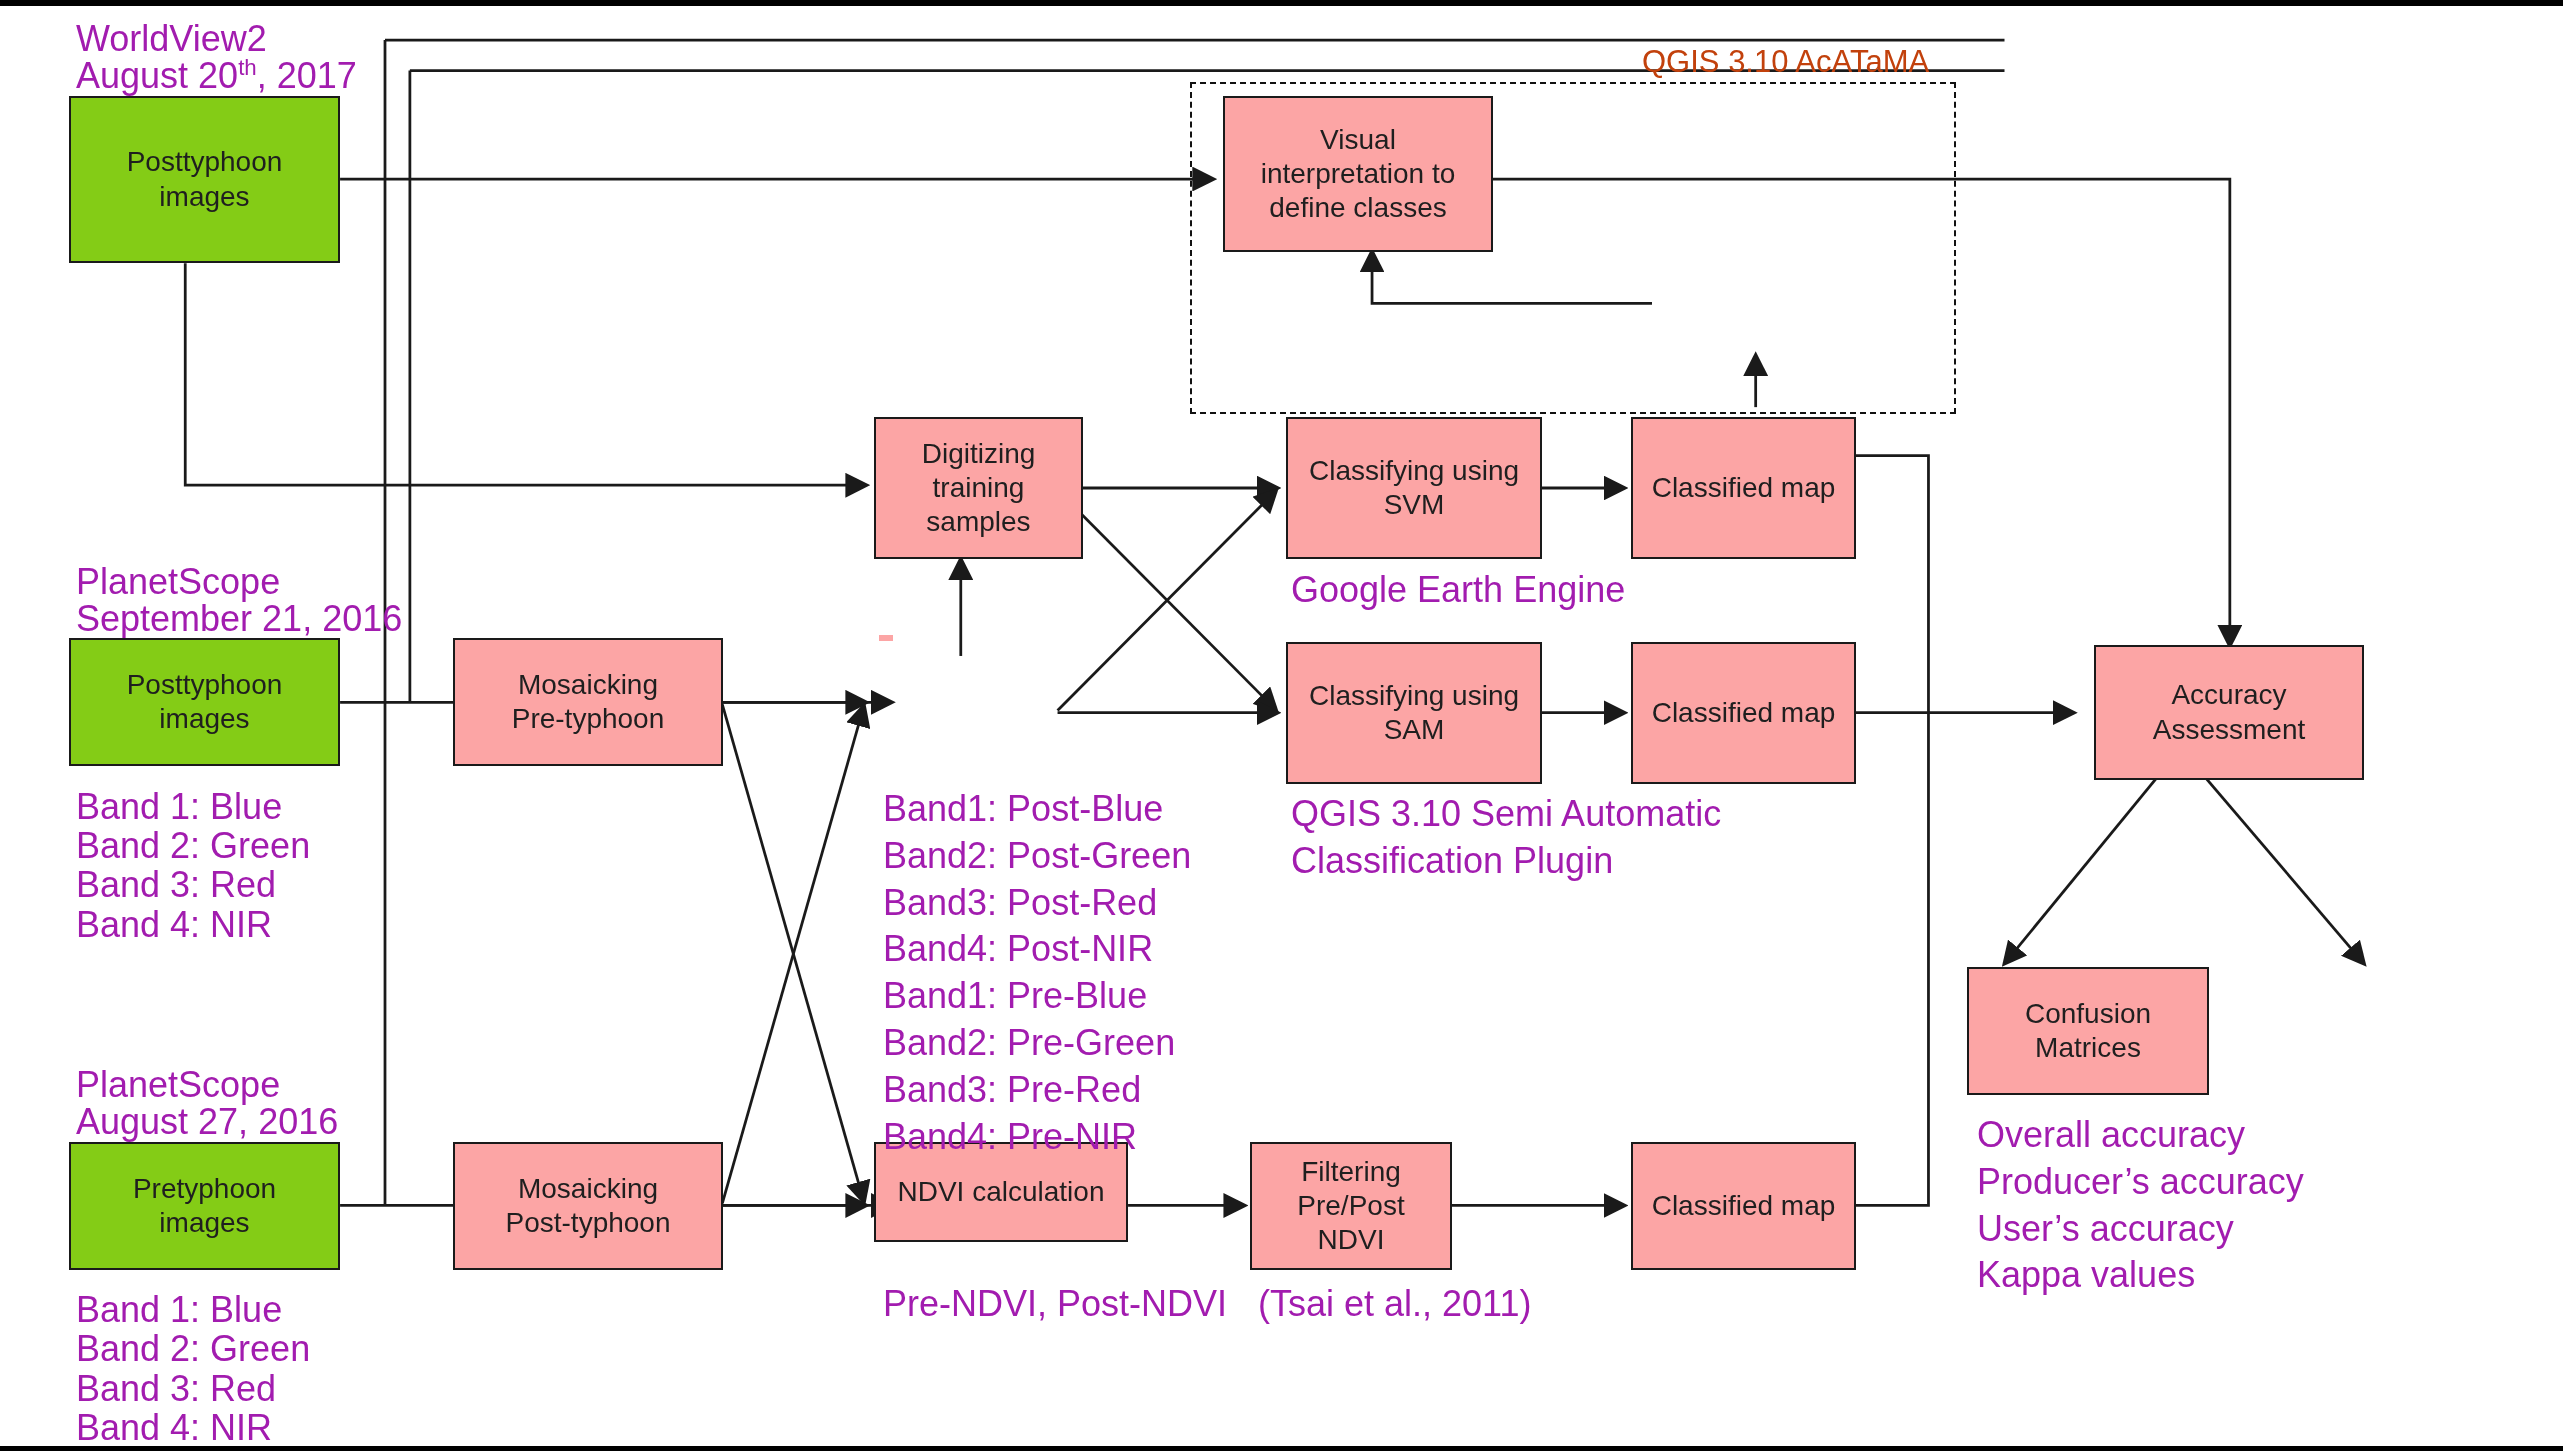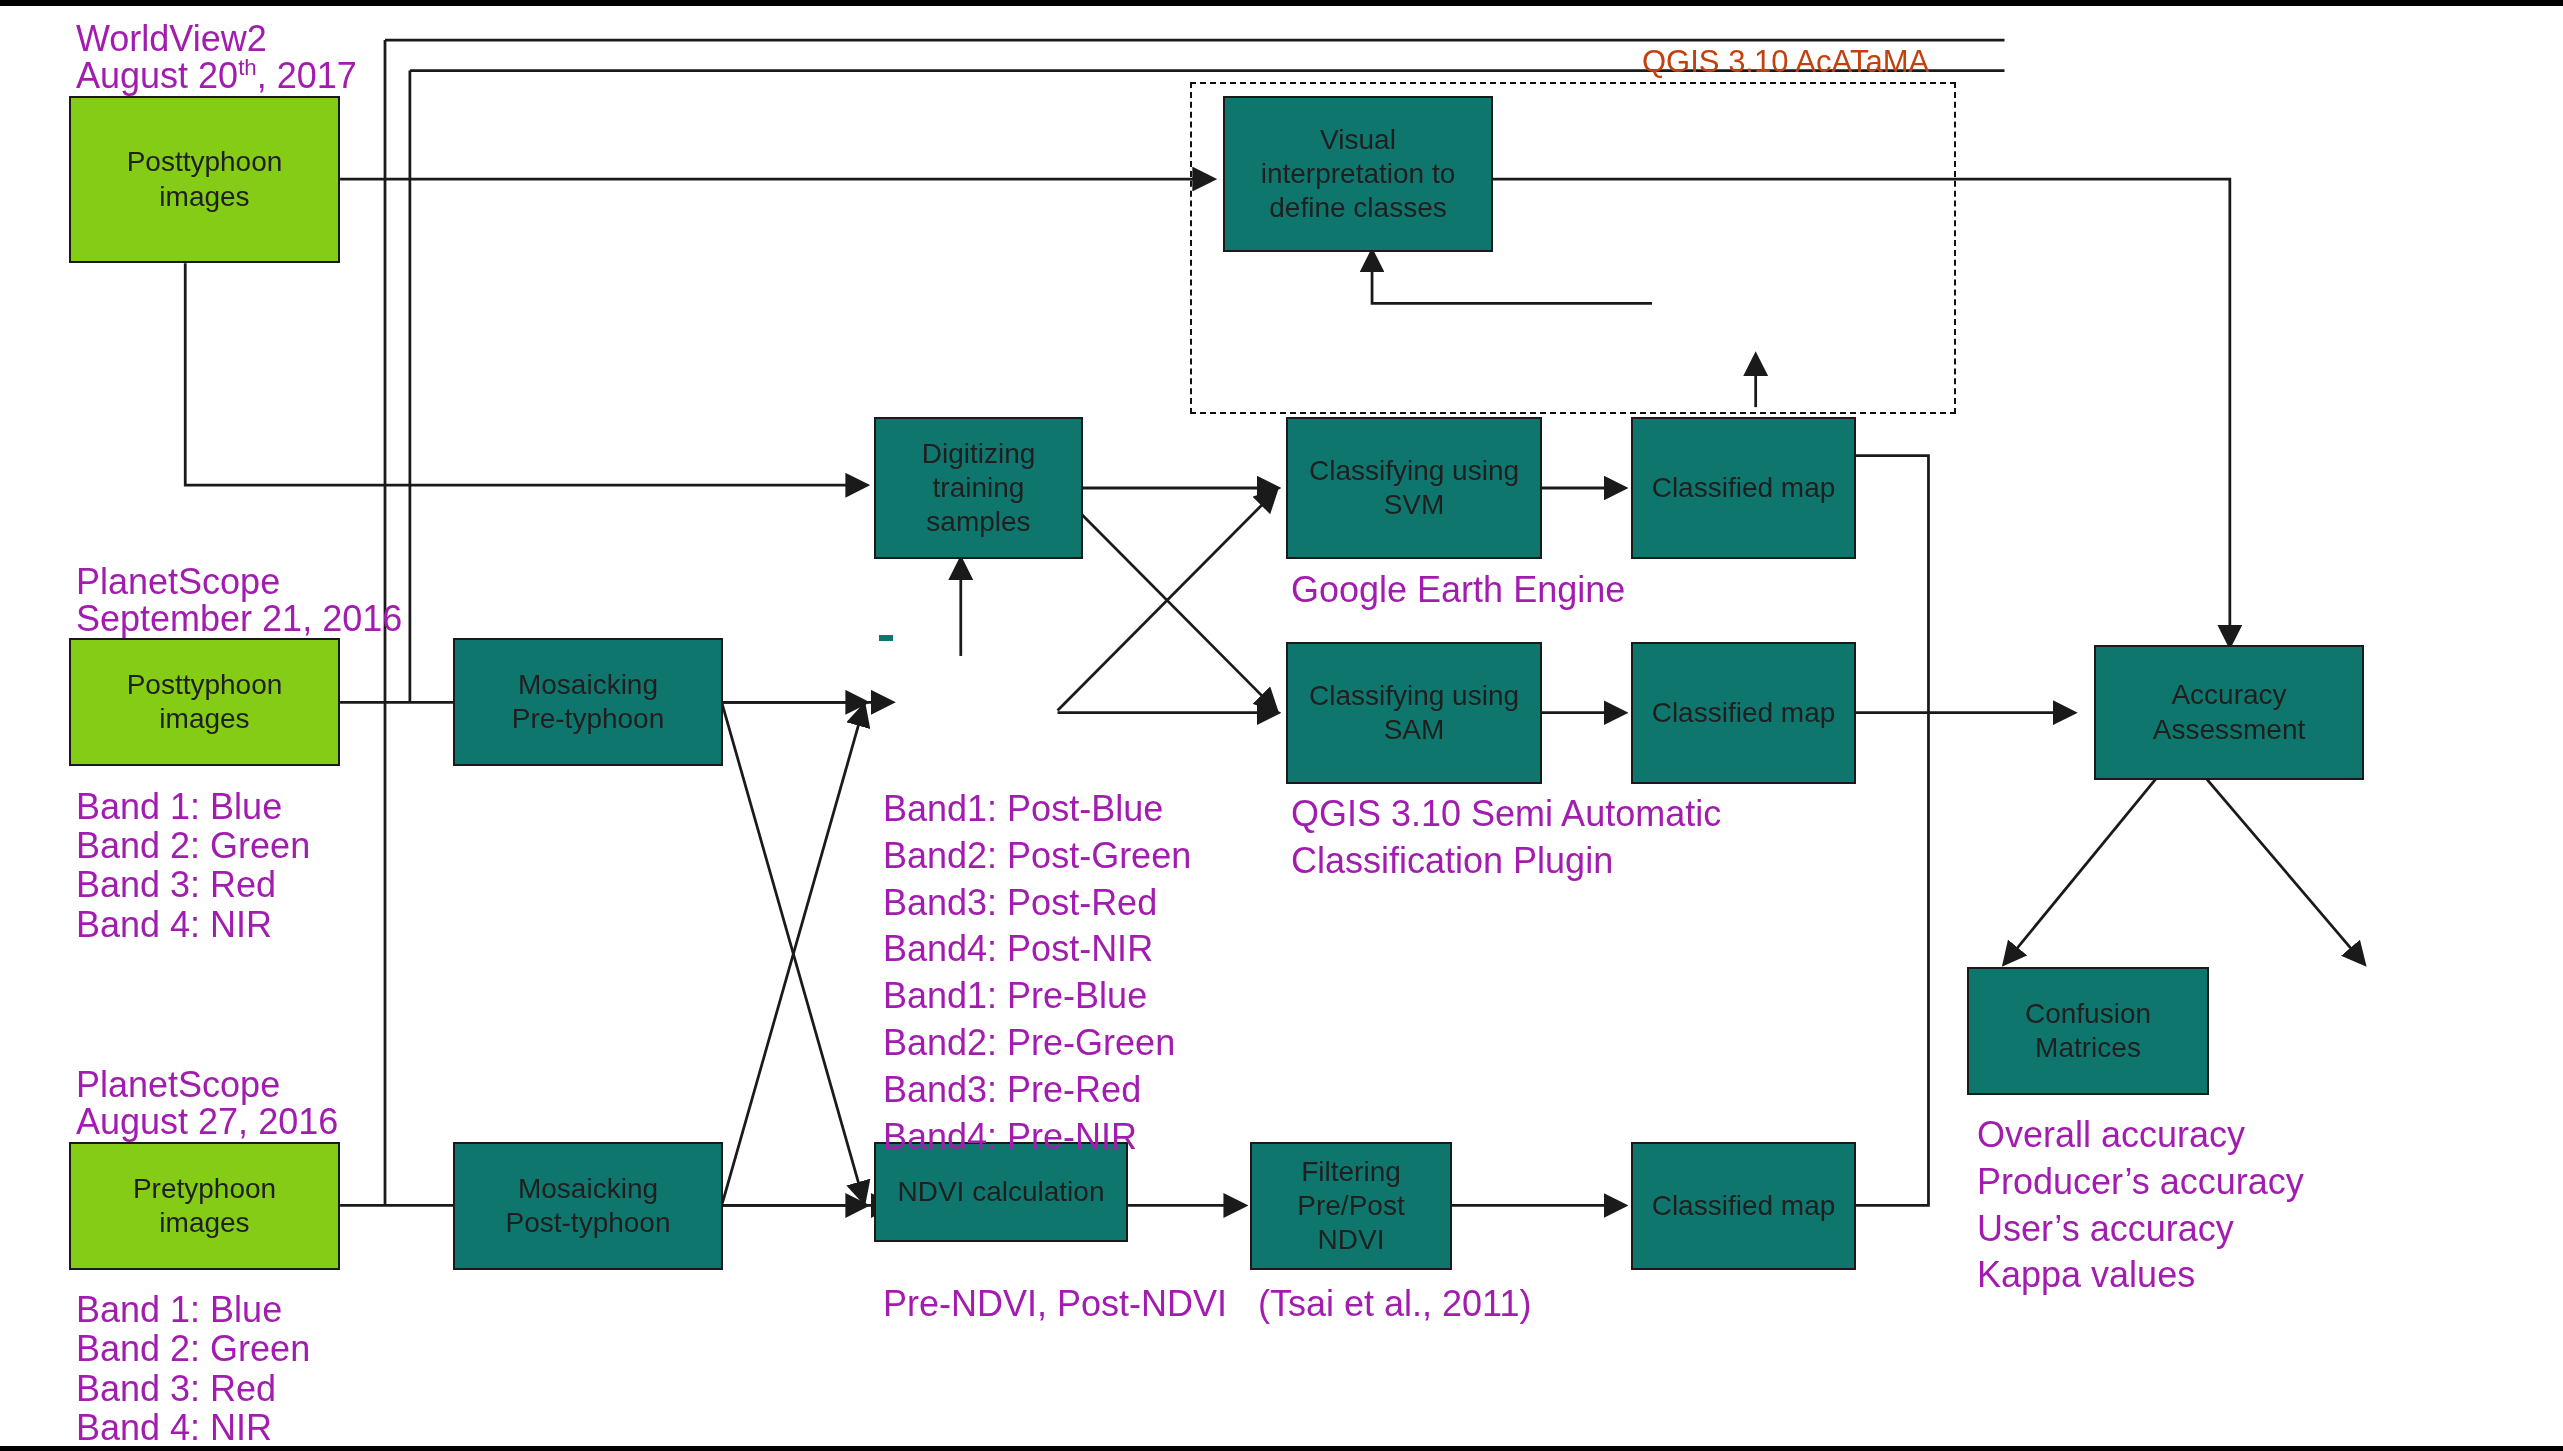--- a/index.html
+++ b/index.html
@@ -1,20 +1,20 @@
 <!DOCTYPE html>
 <html style="font-size:11px"><head>
 <meta charset="utf-8">
 <style>
   html,body{margin:0;padding:0;background:#fff;}
   body{font-family:"Liberation Sans", sans-serif;}
   #stage{position:relative;width:2563px;height:1452px;background:#ffffff;
          border-top:6.2px solid #000;border-bottom:6.2px solid #000;box-sizing:border-box;overflow:hidden;}
   svg#wires{position:absolute;left:0;top:0;width:2563px;height:1452px;}
-  .node{position:absolute;box-sizing:border-box;border:2.1px solid #1a1a1a;background:#0f766e;
+  .node{position:absolute;box-sizing:border-box;border:2.1px solid #1a1a1a;background:#fca5a5;
         display:flex;align-items:center;justify-content:center;text-align:center;
         font-size:28px;color:#1f1f1f;line-height:1.22;padding:2.8px 7px;}
   .node.shaded{background:#84cc16;}
   .caption{position:absolute;font-size:36px;color:#a21caf;line-height:1.30;white-space:pre-line;}
   .grouplabel{position:absolute;font-size:31px;color:#c2410c;}
   .dashbox{position:absolute;box-sizing:border-box;border:2.1px dashed #111;background:transparent;}
   sup{font-size:0.62em;vertical-align:super;}
 </style>
 </head>
 <body>

